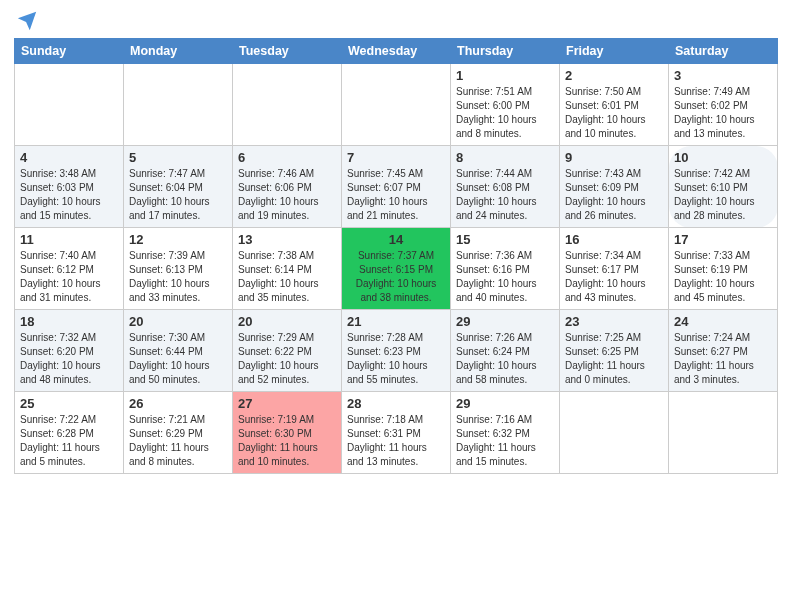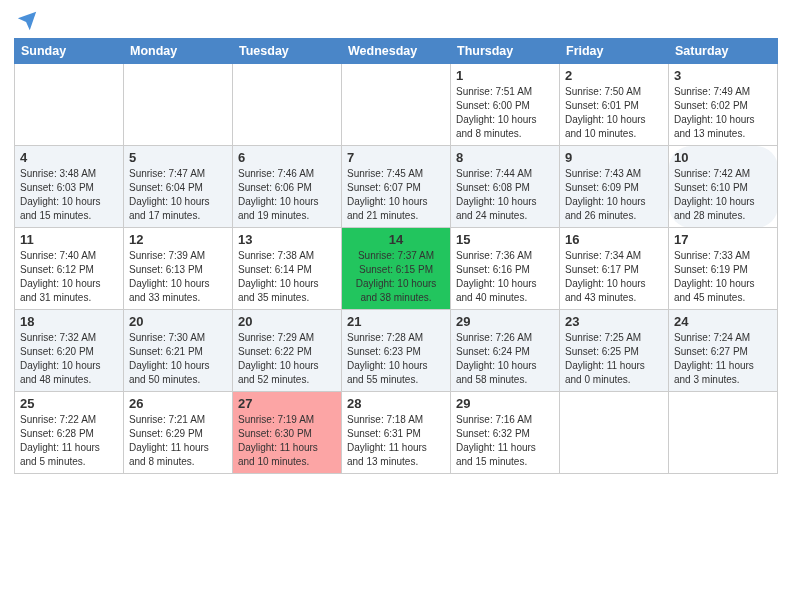--- a/index.html
+++ b/index.html
@@ -266,21 +266,21 @@
           <td style="background-color: rgb(240, 244, 248);">
             <span class="day-num">18</span>
             <div class="day-info">Sunrise: 7:32 AM
 Sunset: 6:20 PM
 Daylight: 10 hours
 and 48 minutes.</div>
           </td>
           <td style="background-color: rgb(240, 244, 248);">
             <span class="day-num">20</span>
             <div class="day-info">Sunrise: 7:30 AM
-Sunset: 6:21 PM
+Sunset: 6:44 PM
 Daylight: 10 hours
 and 50 minutes.</div>
           </td>
           <td style="background-color: rgb(240, 244, 248);">
             <span class="day-num">20</span>
             <div class="day-info">Sunrise: 7:29 AM
 Sunset: 6:22 PM
 Daylight: 10 hours
 and 52 minutes.</div>
           </td>

